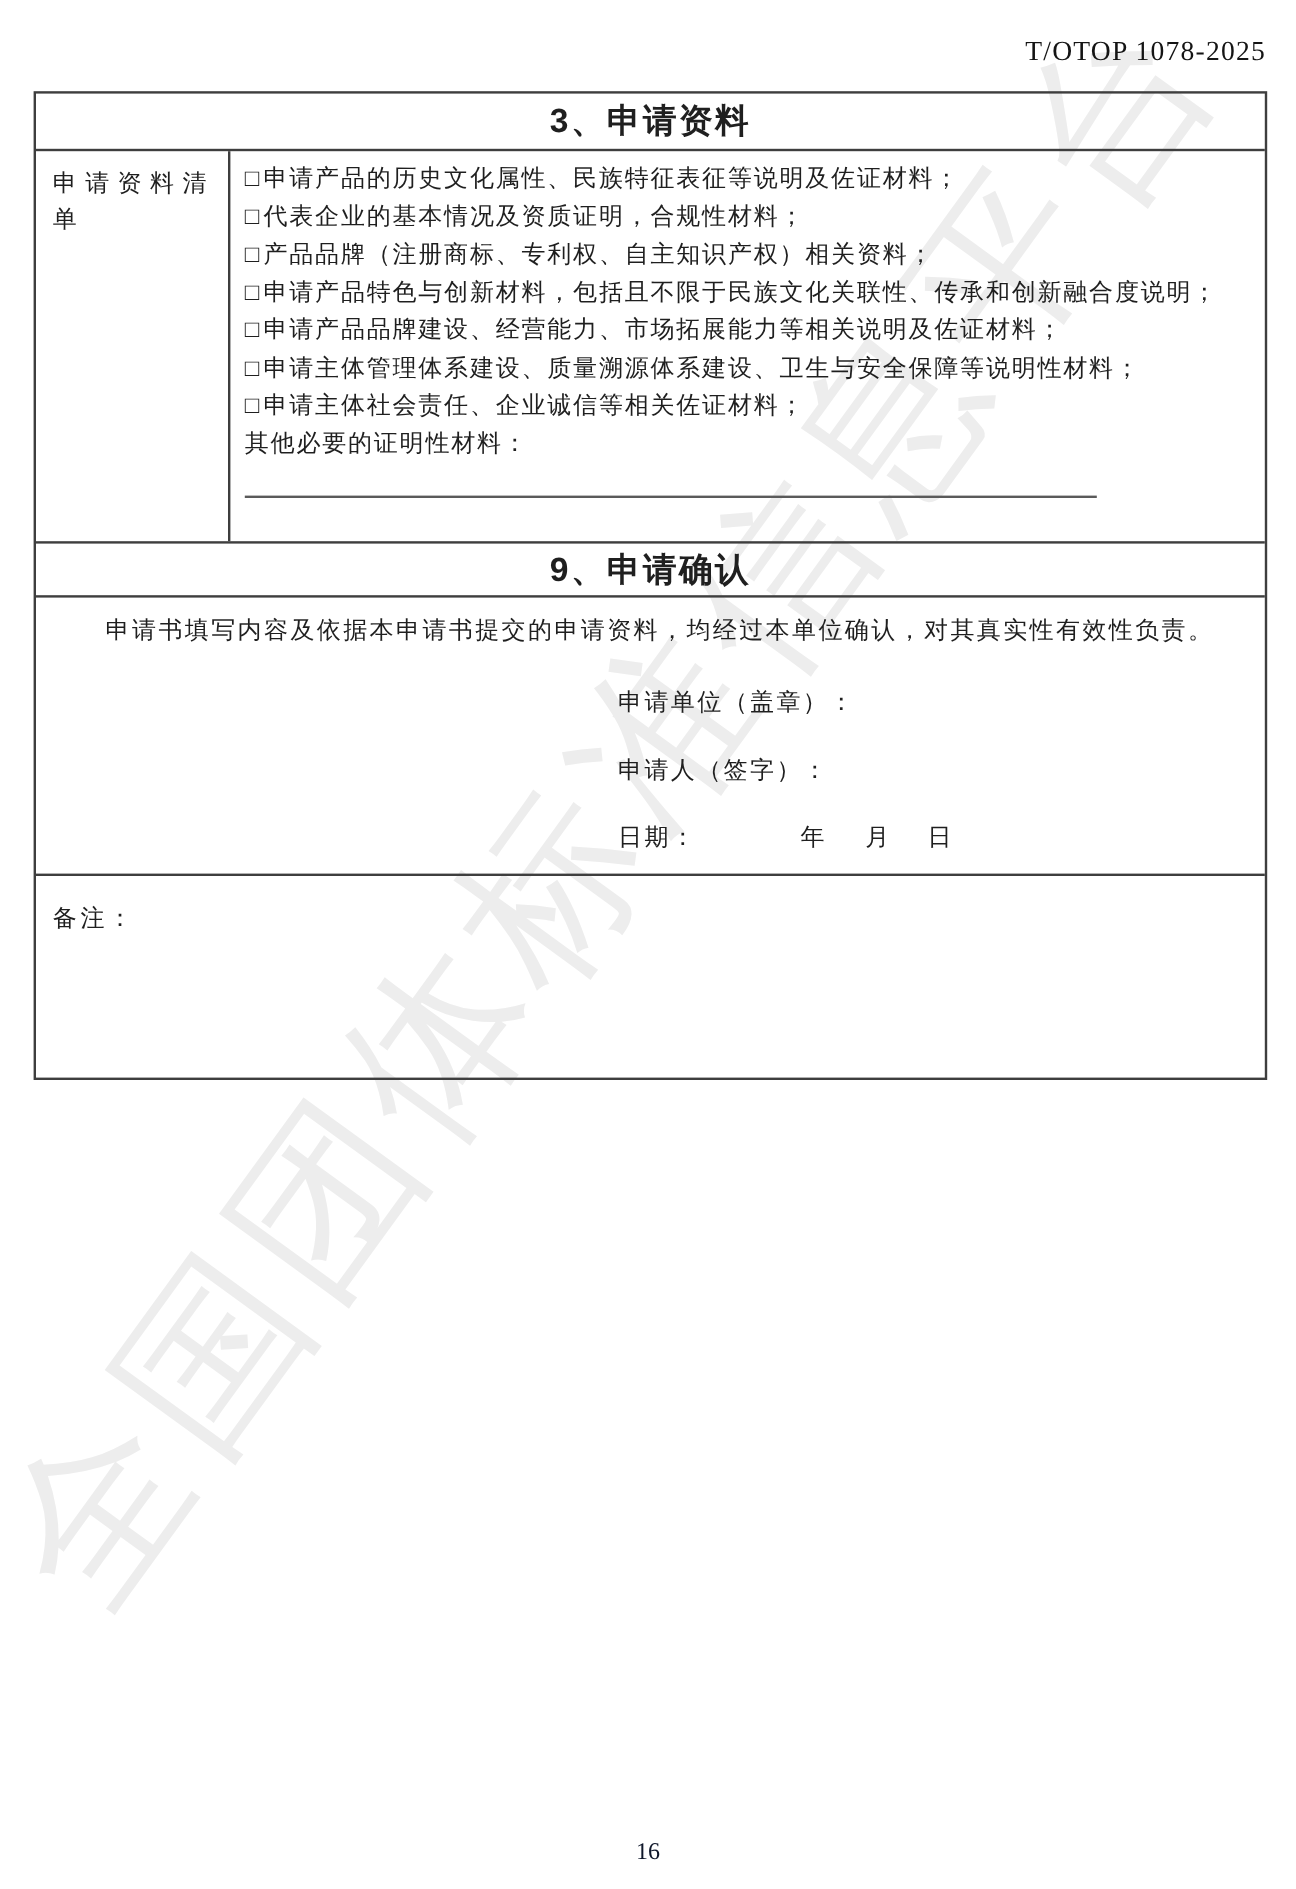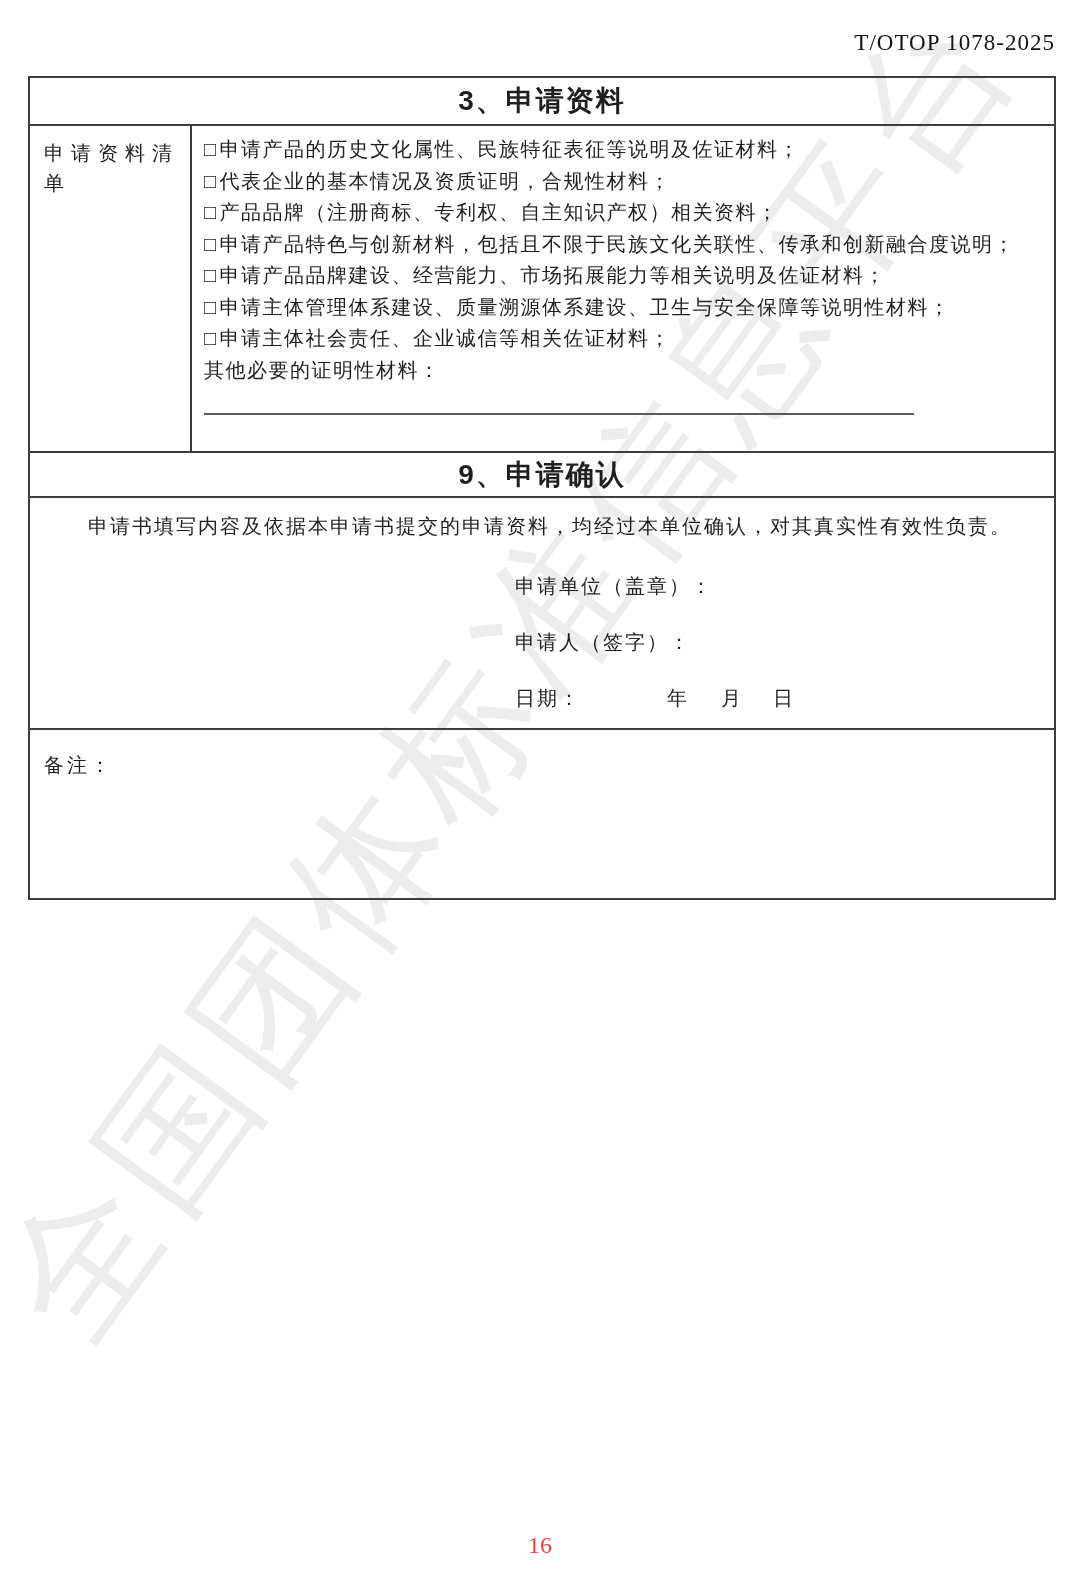--- a/index.html
+++ b/index.html
@@ -98,22 +98,22 @@
   .date-line .dd { margin-left:30px; }
 
   .remarks-row { height:168px; padding:22px 14px 0 14px; letter-spacing:3px; }
 
   .page-number {
     position:absolute;
     left:0;
     width:100%;
     top:1532px;
     text-align:center;
-    font-size:24px;
-    color:#ef4444;
+    font-size:20px;
+    color:#0f172a;
   }
 </style>
 </head>
 <body>
 
 <div class="page">
 
   <div class="watermark">全国团体标准信息平台</div>
 
   <div class="content">

